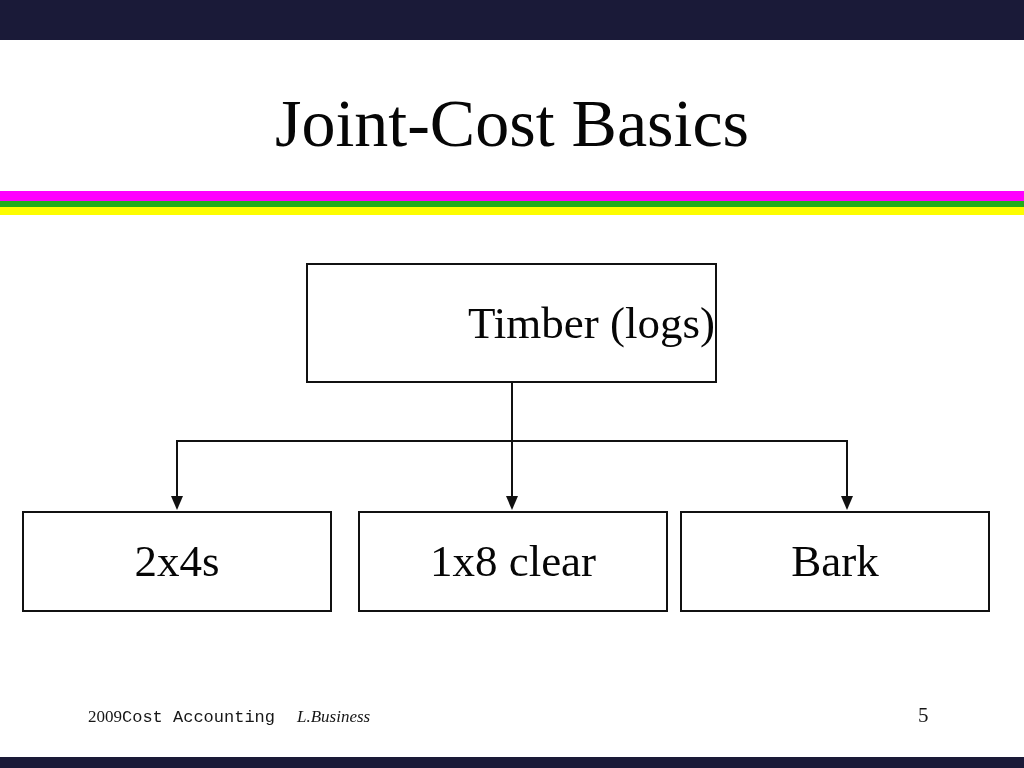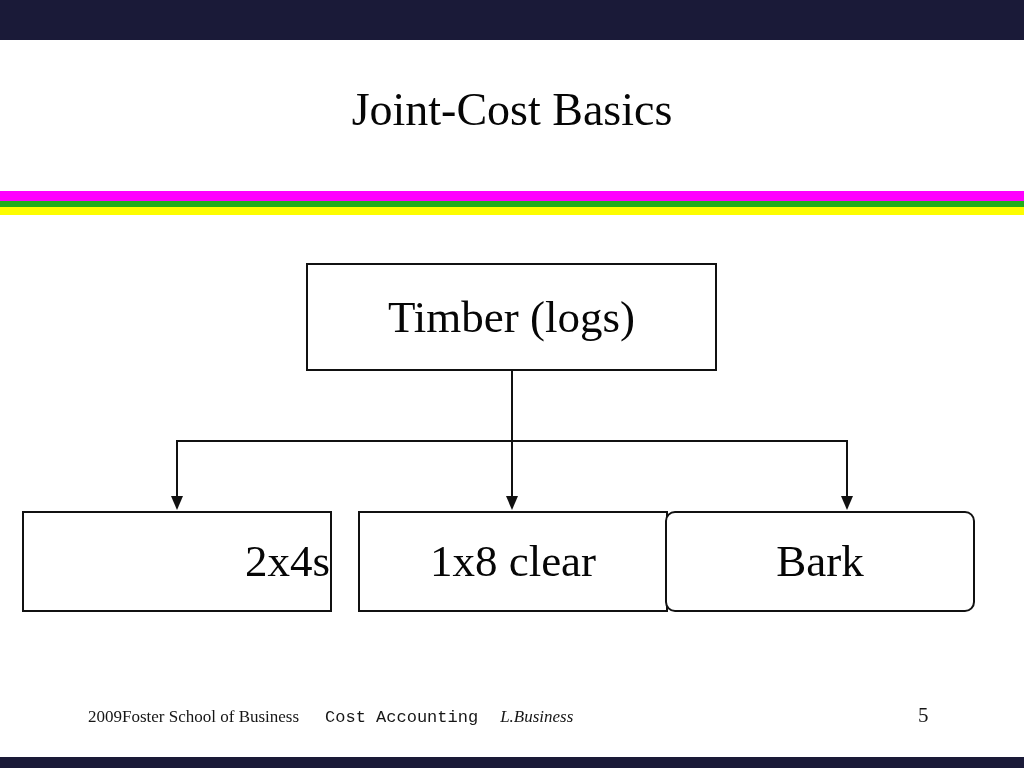--- a/index.html
+++ b/index.html
@@ -12,21 +12,21 @@
   }
 
   .letterbox { position: absolute; left: 0; width: 1024px; background: #1a1a38; }
   .letterbox.top { top: 0; height: 40px; }
   .letterbox.bottom { top: 757px; height: 11px; }
 
   .slide-title {
     position: absolute;
     top: 84px; left: 0; width: 1024px;
     text-align: center;
-    font-size: 46px;
+    font-size: 68px;
     font-weight: 400;
     line-height: 1.15;
     color: #060606;
     letter-spacing: 0px;
     white-space: nowrap;
   }
 
   .stripe { position: absolute; left: 0; width: 1024px; }
   .stripe.magenta { top: 191px; height: 10px; background: #ff00ff; }
   .stripe.green   { top: 201px; height: 6px;  background: #21ad1b; }
@@ -37,25 +37,25 @@
     border: 2px solid #111111;
     background: #ffffff;
     display: flex;
     align-items: center;
     justify-content: center;
     font-size: 45px;
     line-height: 1;
     color: #060606;
     white-space: nowrap;
   }
-  .root-box  { left: 306px; top: 263px; width: 411px; height: 108px; }
+  .root-box  { left: 306px; top: 263px; width: 411px; height: 120px; justify-content: flex-end; }
   .child-box { top: 511px; width: 310px; height: 101px; }
-  .child-0 { left: 22px; justify-content: flex-end; }
+  .child-0 { left: 22px; }
   .child-1 { left: 358px; justify-content: center; }
-  .child-2 { left: 665px; border-radius: 10px; }
+  .child-2 { left: 680px; }
 
   .connector-svg { position: absolute; left: 0; top: 0; width: 1024px; height: 768px; }
 
   .slide-footer {
     position: absolute;
     top: 707px; left: 88px;
     display: flex;
     align-items: baseline;
     font-size: 17px;
     color: #161616;
@@ -111,18 +111,17 @@
 <div class="node-box child-box child-1">
   <span>1x8 clear</span>
 </div>
 
 <div class="node-box child-box child-2">
   <span>Bark</span>
 </div>
 
 <div class="slide-footer">
   <span class="f-year">2009</span>
-  <span class="f-org">Foster School of Business</span>
   <span class="f-course">Cost Accounting</span>
   <span class="f-author">L.Business</span>
 </div>
 
 <div class="page-number">5</div>
 
 </body></html>

